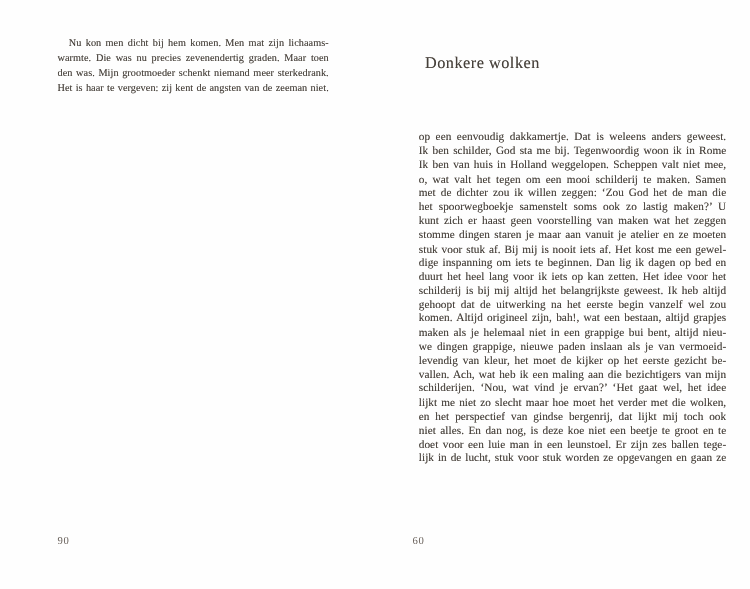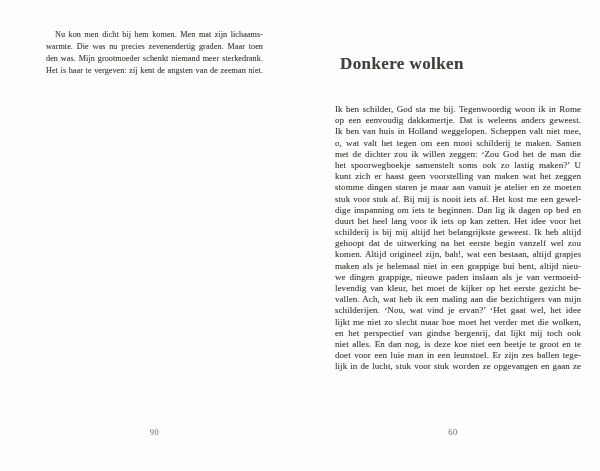--- a/index.html
+++ b/index.html
@@ -62,33 +62,32 @@
     width: 100%;
     height: 0;
   }
   .indent-first .line:first-child {
     text-indent: 9px;
   }
 
   .chapter-title {
     position: absolute;
     left: 40px;  
-    top: 54px;
+    top: 42px;
     margin: 0;
-    font-size: 17px;
-    font-weight: bold;
+    font-size: 13px;
+    font-weight: normal;
     letter-spacing: 0.4px;
     color: var(--text, #46403a);
     text-shadow: 0 0 0.4px rgba(70, 64, 58, 0.45);
   }
 
   .page-number {
     position: absolute;
     top: 427px;
-    text-align: center;
     font-size: 8.5px;
     color: var(--folio, #6a625c);
     letter-spacing: 0.5px;
     font-variant-numeric: oldstyle-nums;
   }
   .folio-left  { left: 46px; width: 217px; }
   .folio-right { left: 30px; width: 246px; } 
 </style>
 </head>
 <body>
@@ -101,22 +100,22 @@
         <div class="line">warmte. Die was nu precies zevenendertig graden. Maar toen</div>
         <div class="line">den was. Mijn grootmoeder schenkt niemand meer sterkedrank.</div>
         <div class="line">Het is haar te vergeven: zij kent de angsten van de zeeman niet.</div>
       </div>
     <div class="page-number folio-left">90</div>
   </section>
 
   <section class="page page-right">
     <h1 class="chapter-title">Donkere wolken</h1>
     <div class="body-text body-right">
+        <div class="line">op een eenvoudig dakkamertje. Dat is weleens anders geweest.</div>
         <div class="line">Ik ben schilder, God sta me bij. Tegenwoordig woon ik in Rome</div>
-        <div class="line">op een eenvoudig dakkamertje. Dat is weleens anders geweest.</div>
         <div class="line">Ik ben van huis in Holland weggelopen. Scheppen valt niet mee,</div>
         <div class="line">o, wat valt het tegen om een mooi schilderij te maken. Samen</div>
         <div class="line">met de dichter zou ik willen zeggen: ‘Zou God het de man die</div>
         <div class="line">het spoorwegboekje samenstelt soms ook zo lastig maken?’ U</div>
         <div class="line">kunt zich er haast geen voorstelling van maken wat het zeggen</div>
         <div class="line">stomme dingen staren je maar aan vanuit je atelier en ze moeten</div>
         <div class="line">stuk voor stuk af. Bij mij is nooit iets af. Het kost me een gewel-</div>
         <div class="line">dige inspanning om iets te beginnen. Dan lig ik dagen op bed en</div>
         <div class="line">duurt het heel lang voor ik iets op kan zetten. Het idee voor het</div>
         <div class="line">schilderij is bij mij altijd het belangrijkste geweest. Ik heb altijd</div>

